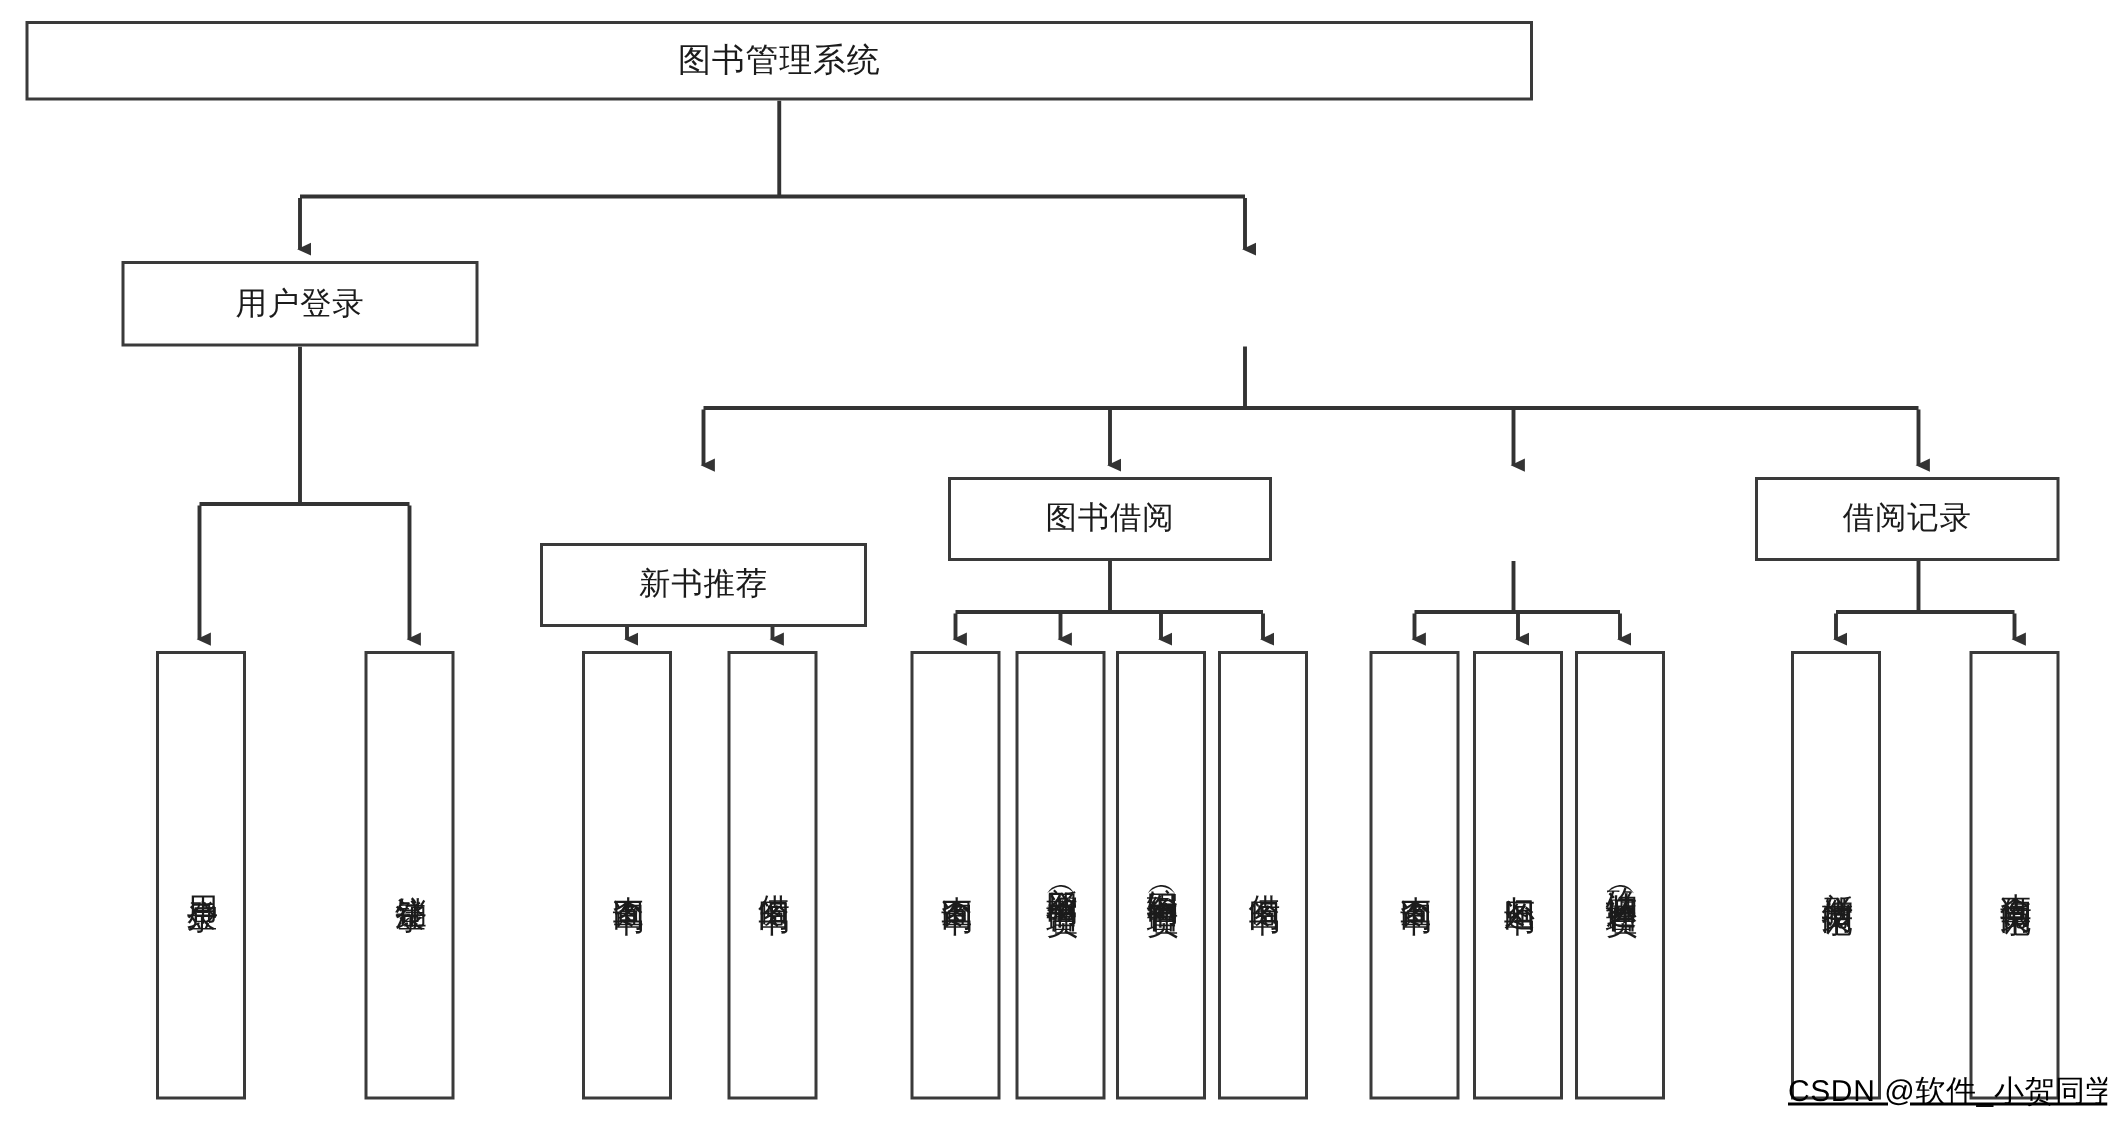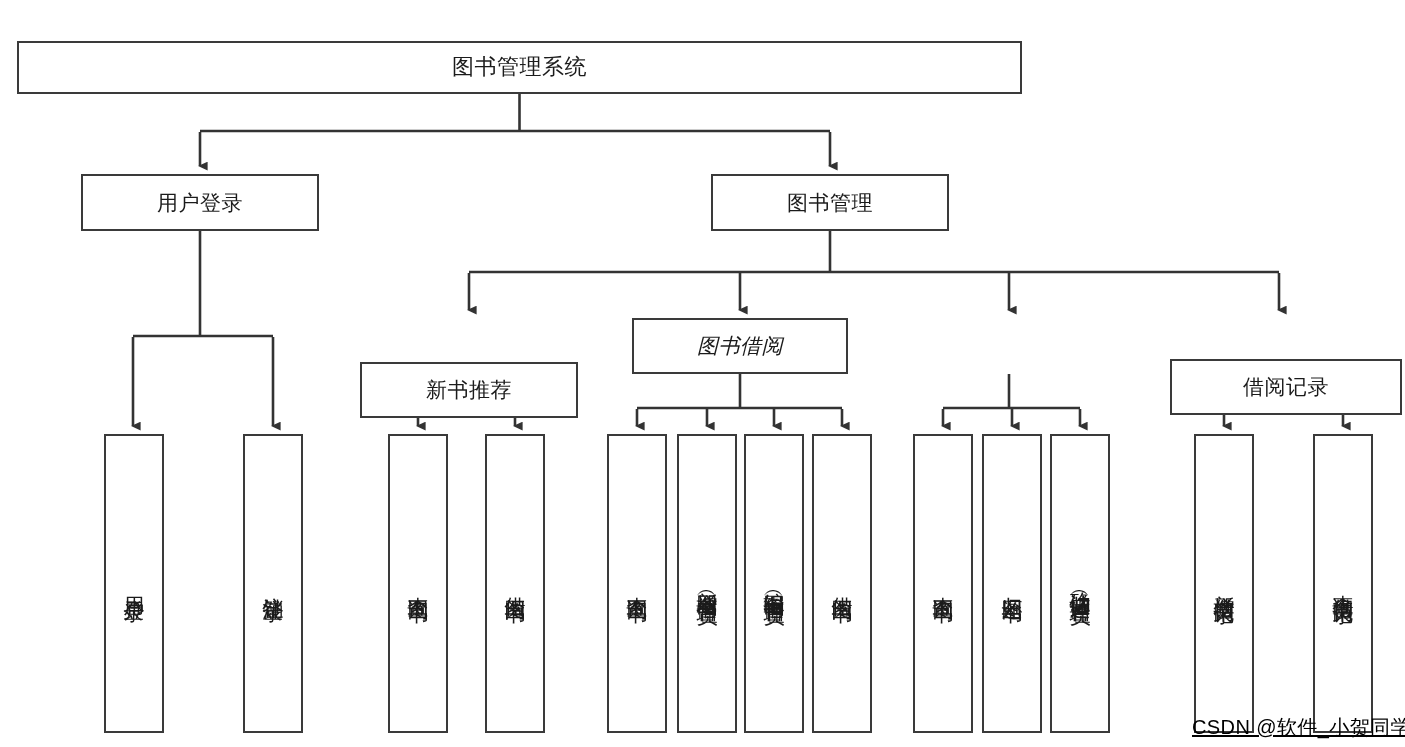--- a/index.html
+++ b/index.html
@@ -122,38 +122,35 @@
       <path d="M1080,409 L1080,426" marker-end="url(#arrow)"></path>
 
       <path d="M1279,374 L1279,408"></path>
       <path d="M1224,408 L1343,408"></path>
       <path d="M1224,409 L1224,426" marker-end="url(#arrow)"></path>
       <path d="M1343,409 L1343,426" marker-end="url(#arrow)"></path>
 
     </g>
   </svg>
 
-  <div class="node horiz root" id="node-root" style="left: 17px; top: 14px; width: 1005px; height: 53px; margin-top: 27px;">
+  <div class="node horiz root" id="node-root" style="left: 17px; top: 14px; width: 1005px; height: 53px;">
     <span class="label">图书管理系统</span>
   </div>
 
   <div class="node horiz" id="node-l1-0" style="left: 81px; top: 174px; width: 238px; height: 57px;">
     <span class="label">用户登录</span>
   </div>
-  <div class="node horiz" id="node-l1-1" style="left: 711px; top: 174px; width: 238px; height: 57px;">
-    <span class="label">图书管理</span>
-  </div>
 
   <div class="node horiz" id="node-l2-0" style="left: 360px; top: 318px; width: 218px; height: 56px; margin-top: 44px;">
     <span class="label">新书推荐</span>
   </div>
-  <div class="node horiz" id="node-l2-1" style="left: 632px; top: 318px; width: 216px; height: 56px; font-style: italic;">
+  <div class="node horiz" id="node-l2-1" style="left: 632px; top: 318px; width: 216px; height: 56px;">
     <span class="label">图书借阅</span>
   </div>
-  <div class="node horiz" id="node-l2-3" style="left: 1170px; top: 318px; width: 232px; height: 56px; margin-top: 41px;">
+  <div class="node horiz" id="node-l2-3" style="left: 1170px; top: 318px; width: 203px; height: 56px;">
     <span class="label">借阅记录</span>
   </div>
 
   <div class="node vert" id="node-leaf-0" style="left: 104px; top: 434px; width: 60px; height: 299px;">
     <span class="label">用户登录</span>
   </div>
   <div class="node vert" id="node-leaf-1" style="left: 243px; top: 434px; width: 60px; height: 299px;">
     <span class="label">注销登录</span>
   </div>
   <div class="node vert" id="node-leaf-2" style="left: 388px; top: 434px; width: 60px; height: 299px;">

